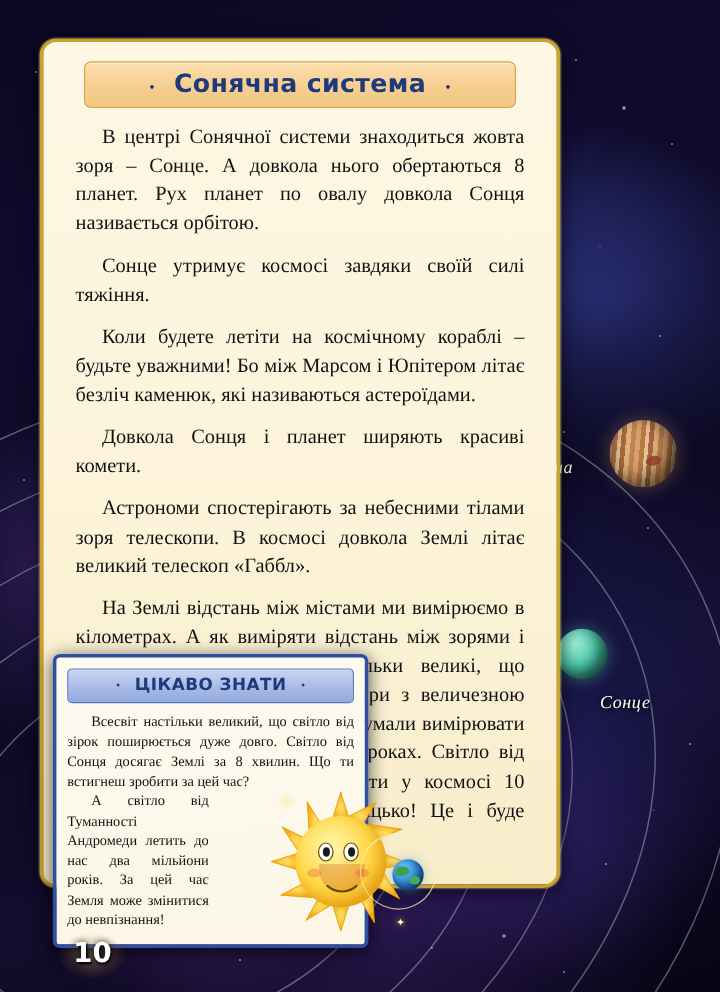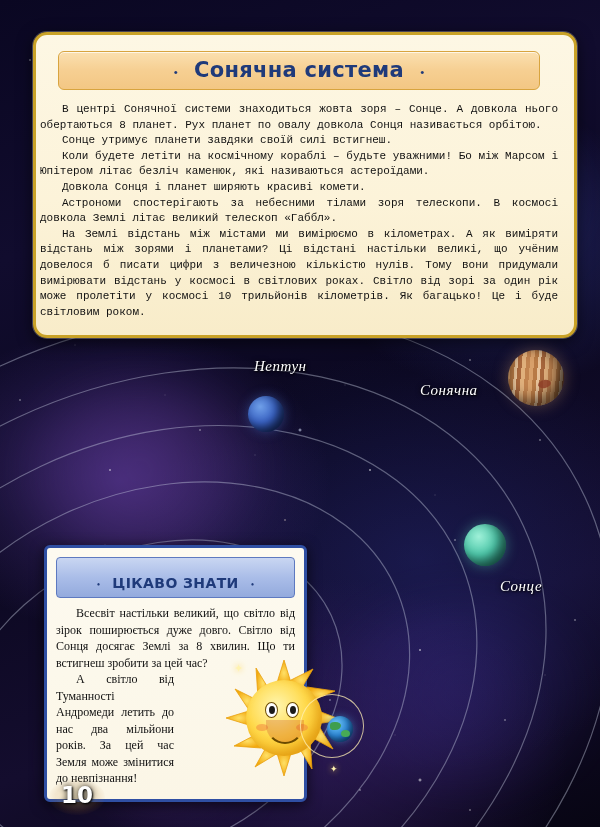--- a/index.html
+++ b/index.html
@@ -170,27 +170,27 @@
     left: 464px; top: 524px; width: 42px; height: 42px;
     background: radial-gradient(circle at 35% 30%, #9ff0d8 0%, #4fc9ab 45%, #2f9c84 75%, #17594b 100%);
     box-shadow: inset -6px -5px 11px rgba(0,0,0,0.5), 0 0 13px rgba(90,220,190,0.4);
   }
 
   
   .article-box {
     position: absolute;
     left: 33px;
     top: 32px;
-    width: 544px;
+    width: 434px;
     box-sizing: border-box;
     background: linear-gradient(180deg, #fdf7e4 0%, #fcf3d9 55%, #f8ecc9 100%);
     border: 3px solid #c9a227;
     border-radius: 14px;
     box-shadow: 0 0 0 1px rgba(255,255,255,0.25), 0 4px 16px rgba(0,0,0,0.6);
-    padding: 12px 16px 14px 4px;
+    padding: 12px 16px 14px 16px;
   }
   .article-title-bar {
     margin: 4px 18px 12px 18px;
     background: linear-gradient(180deg, #fbe0b0 0%, #f6cf92 50%, #f3c784 100%);
     border: 1.5px solid #d8a43f;
     border-radius: 6px;
     text-align: center;
     padding: 6px 0 7px 0;
     box-shadow: inset 0 1px 0 rgba(255,255,255,0.7);
   }
@@ -201,23 +201,23 @@
     color: #1f3a7a;
     letter-spacing: 0.3px;
   }
   .diamond {
     color: #1f3a7a;
     font-size: 13px;
     vertical-align: middle;
     padding: 0 12px;
   }
   .article-body p {
-    margin: 0;
-    font-family: Liberation Mono, monospace;
-    font-size: 11px;
+    margin: 11px;
+    font-family: Liberation Serif, serif;
+    font-size: 17px;
     line-height: 1.42;
     color: #111111;
     text-align: justify;
     text-indent: 22px;
     hyphens: auto;
   }
 
   
   .fact-box {
     position: absolute;
@@ -229,21 +229,21 @@
     border: 3px solid #2f4fa3;
     border-radius: 6px;
     box-shadow: 0 3px 14px rgba(0,0,0,0.65);
     padding: 9px 9px 12px 9px;
   }
   .fact-title-bar {
     background: linear-gradient(180deg, #c9d6f2 0%, #aabde8 50%, #93aadd 100%);
     border: 1.5px solid #5d79c0;
     border-radius: 4px;
     text-align: center;
-    padding: 16px 0 5px 0;
+    padding: 4px 0 5px 0;
     margin-bottom: 7px;
   }
   .fact-title {
     font-family: "DejaVu Sans", sans-serif;
     font-size: 14px;
     font-weight: bold;
     color: #1f3a7a;
     letter-spacing: 0.4px;
   }
   .fact-diamond {
@@ -418,21 +418,21 @@
   <div class="planet-label" style="left:500px; top:578px;">Сонце</div>
 
   <div class="article-box">
     <div class="article-title-bar">
       <span class="diamond">•</span>
       <span class="article-title">Сонячна система</span>
       <span class="diamond">•</span>
     </div>
     <div class="article-body">
       <p>В центрі Сонячної системи знаходиться жовта зоря – Сонце. А довкола нього обертаються 8 планет. Рух планет по овалу довкола Сонця називається орбітою.</p>
-      <p>Сонце утримує планети завдяки своїй силі встигнеш.</p>
+      <p>Сонце утримує космосі завдяки своїй силі тяжіння.</p>
       <p>Коли будете летіти на космічному кораблі – будьте уважними!  Бо між Марсом і Юпітером літає безліч каменюк, які називаються астероїдами.</p>
       <p>Довкола Сонця і планет ширяють красиві комети.</p>
       <p>Астрономи спостерігають за небесними тілами зоря телескопи. В космосі довкола Землі літає великий телескоп «Габбл».</p>
       <p>На Землі відстань між містами ми вимірюємо в кілометрах. А як виміряти відстань між зорями і планетами? Ці відстані настільки великі, що учёним довелося б писати цифри з величезною кількістю нулів. Тому вони придумали вимірювати відстань у космосі в світлових роках. Світло від зорі за один рік може пролетіти у космосі 10 трильйонів кілометрів. Як багацько! Це і буде світловим роком.</p>
     </div>
   </div>
 
   <div class="fact-box">
     <div class="fact-title-bar">
       <span class="fact-diamond">•</span>

